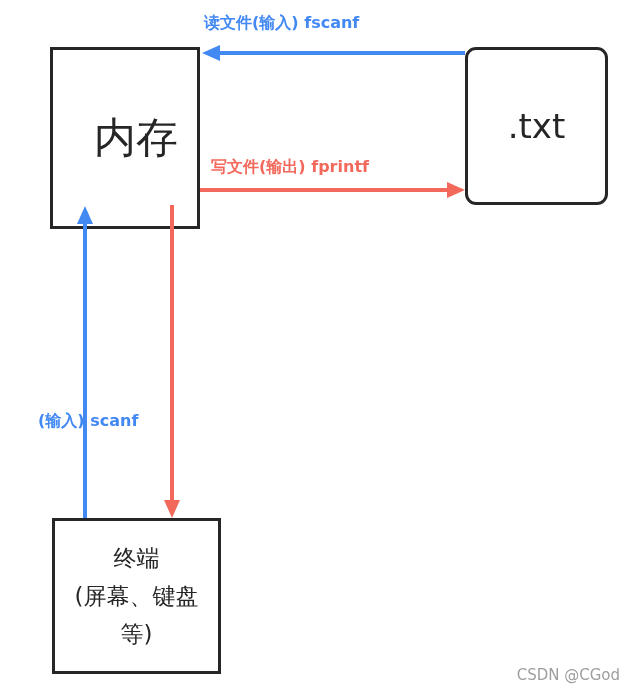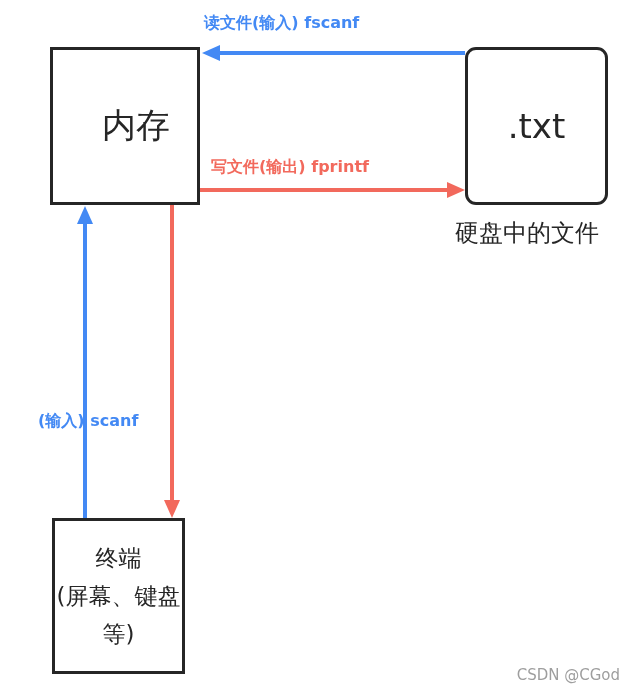--- a/index.html
+++ b/index.html
@@ -7,23 +7,23 @@
   .canvas {
     position: relative; width: 630px; height: 690px;
     background: #ffffff; overflow: hidden;
   }
   .box {
     position: absolute; box-sizing: border-box;
     border: 3px solid var(--dark, #262626);
     display: flex; align-items: center; justify-content: center;
     color: var(--dark, #262626); background: #ffffff;
   }
-  .box-memory   { left: 50px;  top: 47px;  width: 150px; height: 158px; font-size: 34px; padding-left: 22px; }
+  .box-memory   { left: 50px;  top: 47px;  width: 150px; height: 182px; font-size: 42px; padding-left: 22px; }
   .box-file     { left: 465px; top: 47px;  width: 143px; height: 158px; font-size: 34px; border-radius: 11px; }
-  .box-terminal { left: 52px;  top: 518px; width: 133px; height: 156px;
+  .box-terminal { left: 52px;  top: 518px; width: 169px; height: 156px;
                   font-size: 23px; line-height: 38px; flex-direction: column; text-align: center; }
   .caption {
     position: absolute; left: 455px; top: 217px;
     font-size: 24px; color: var(--dark, #262626); white-space: nowrap;
   }
   .hline { position: absolute; height: 4px; }
   .vline { position: absolute; width: 4px; }
   .blue-bg { background: var(--blue, #4389F4); }
   .red-bg  { background: var(--red, #F2695C); }
   .arrowhead { position: absolute; width: 0; height: 0; }
@@ -48,21 +48,20 @@
 
 <div class="canvas">
 
   <div class="box box-memory">
     <span>内存</span>
   </div>
 
   <div class="box box-file">
     <span>.txt</span>
   </div>
-  <div class="caption">硬盘中的文件</div>
 
   <div class="box box-terminal">
     <span>终端</span>
     <span>(屏幕、键盘</span>
     <span>等)</span>
   </div>
 
   <div class="hline blue-bg" style="left:219px; top:51px; width:246px;"></div>
   <div class="arrowhead ah-left" style="left:202px; top:45px;"></div>
   <div class="lbl lbl-blue" style="left:204px; top:13px;">读文件(输入) fscanf</div>

